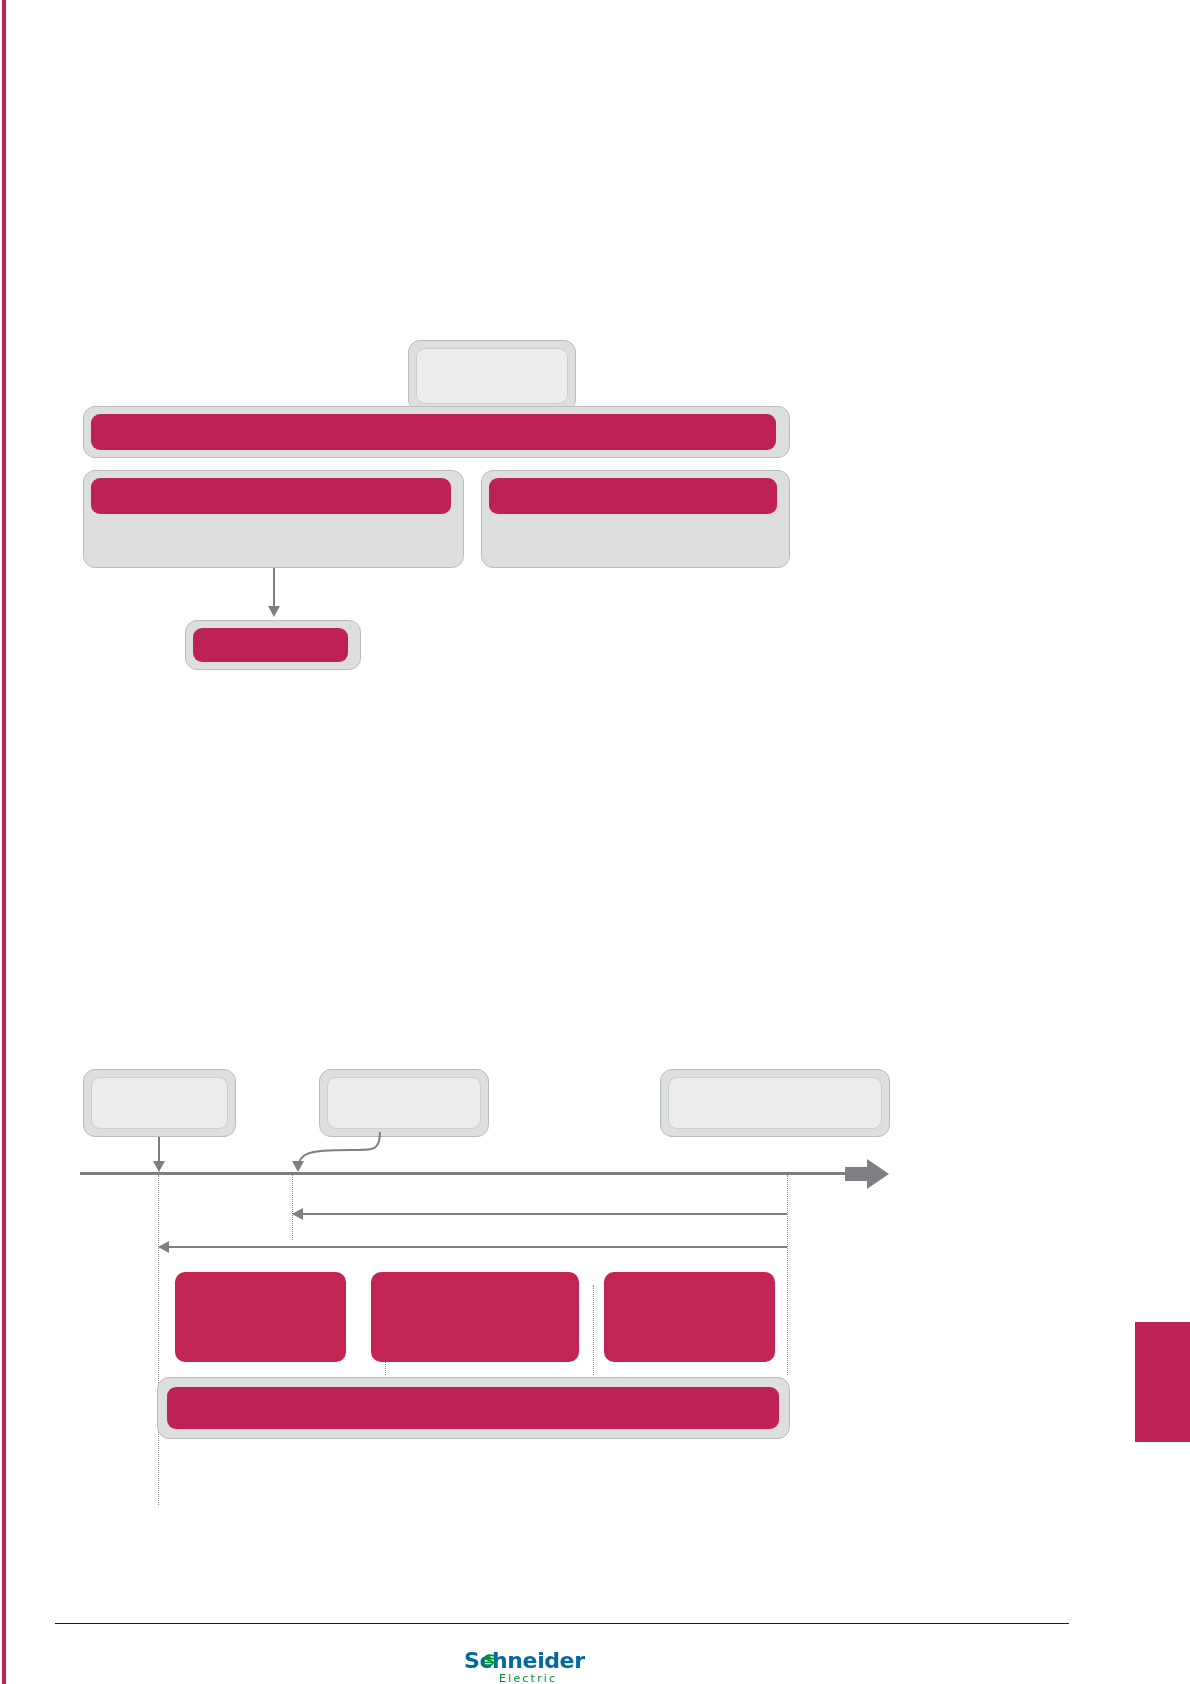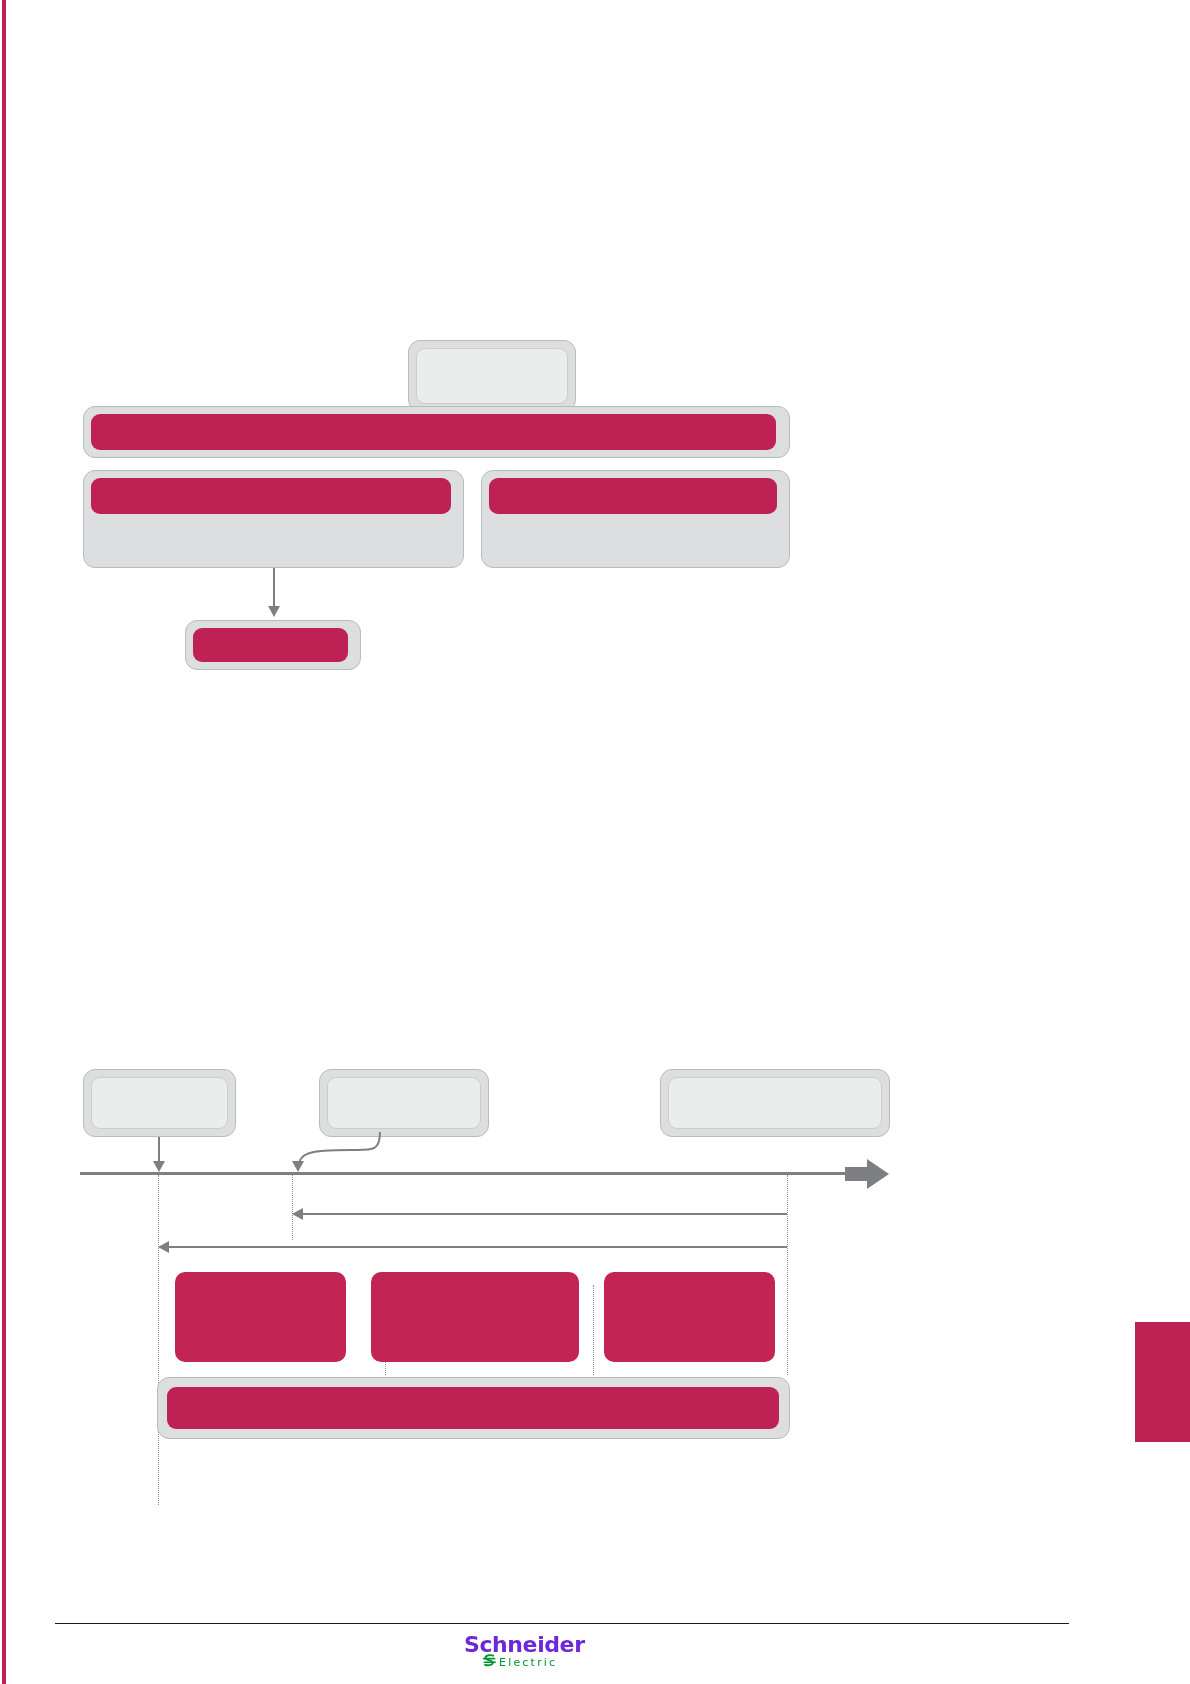--- a/index.html
+++ b/index.html
@@ -55,21 +55,22 @@
     line-height: 1;
     color: #009530;
     user-select: none;
   }
   .logo .logo-word {
     display: block;
     font-family: "DejaVu Sans", sans-serif;
     font-weight: bold;
     font-size: 22px;
     letter-spacing: -0.4px;
-    color: #6d28d9;
+    color: #0369a1;
+    margin-top: 16px;
   }
   .logo .logo-sub {
     display: block;
     margin-top: 1px;
     margin-left: 35px;
     font-family: "DejaVu Sans", sans-serif;
     font-size: 11px;
     letter-spacing: 2.2px;
     color: #009530;
   }

